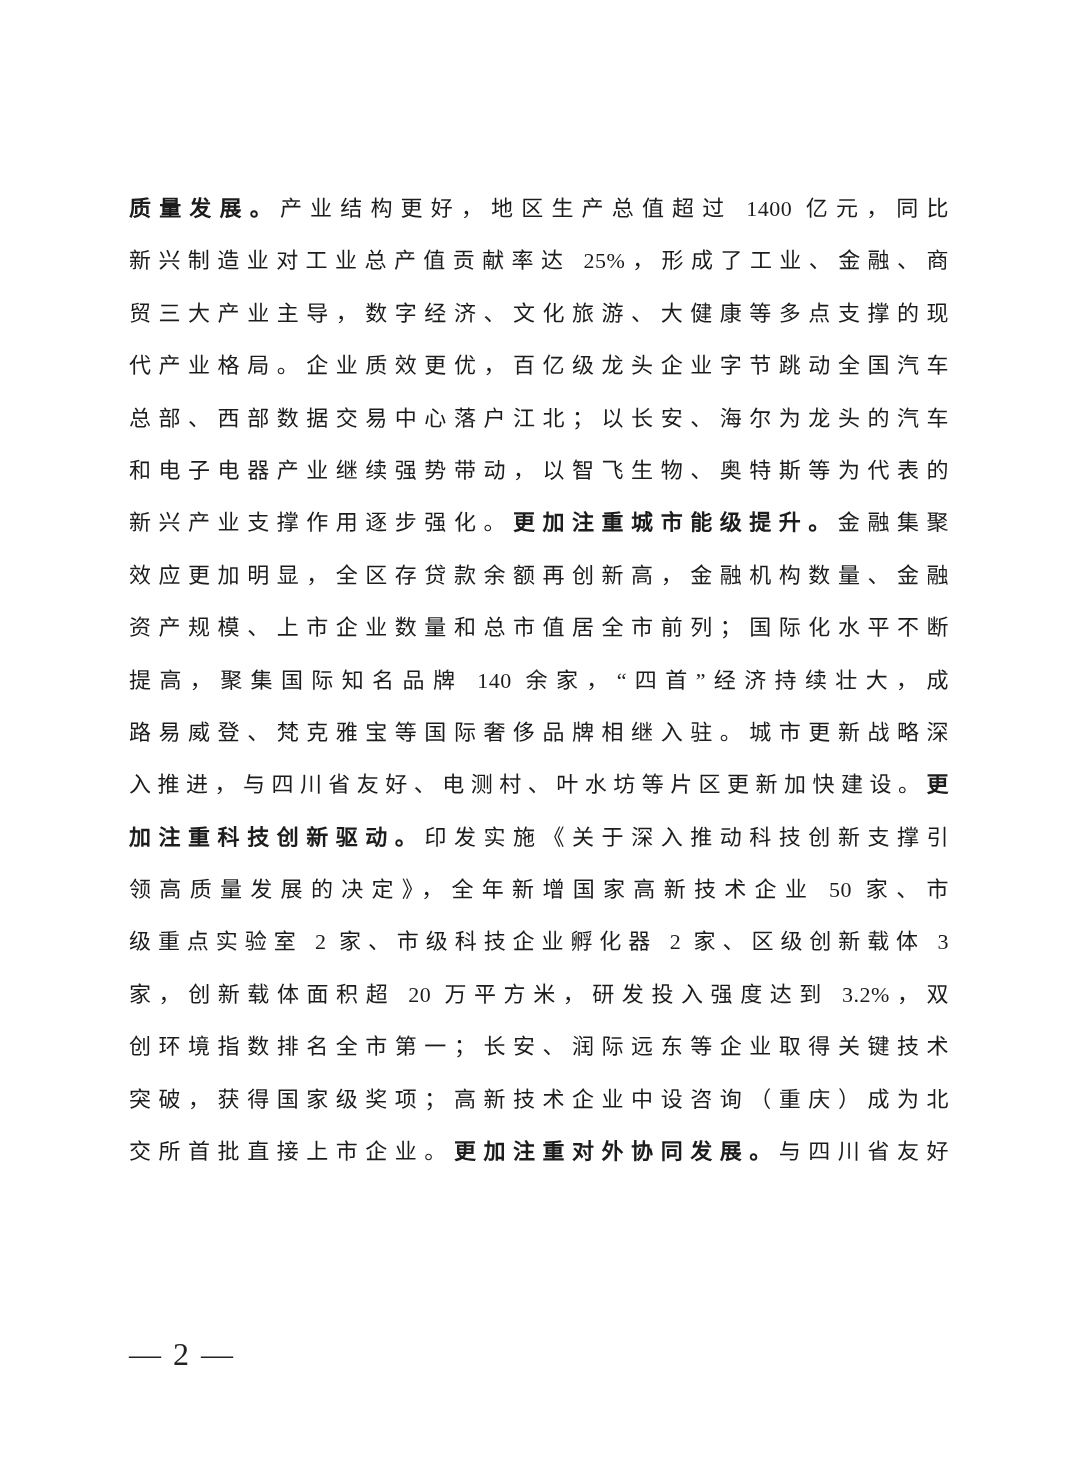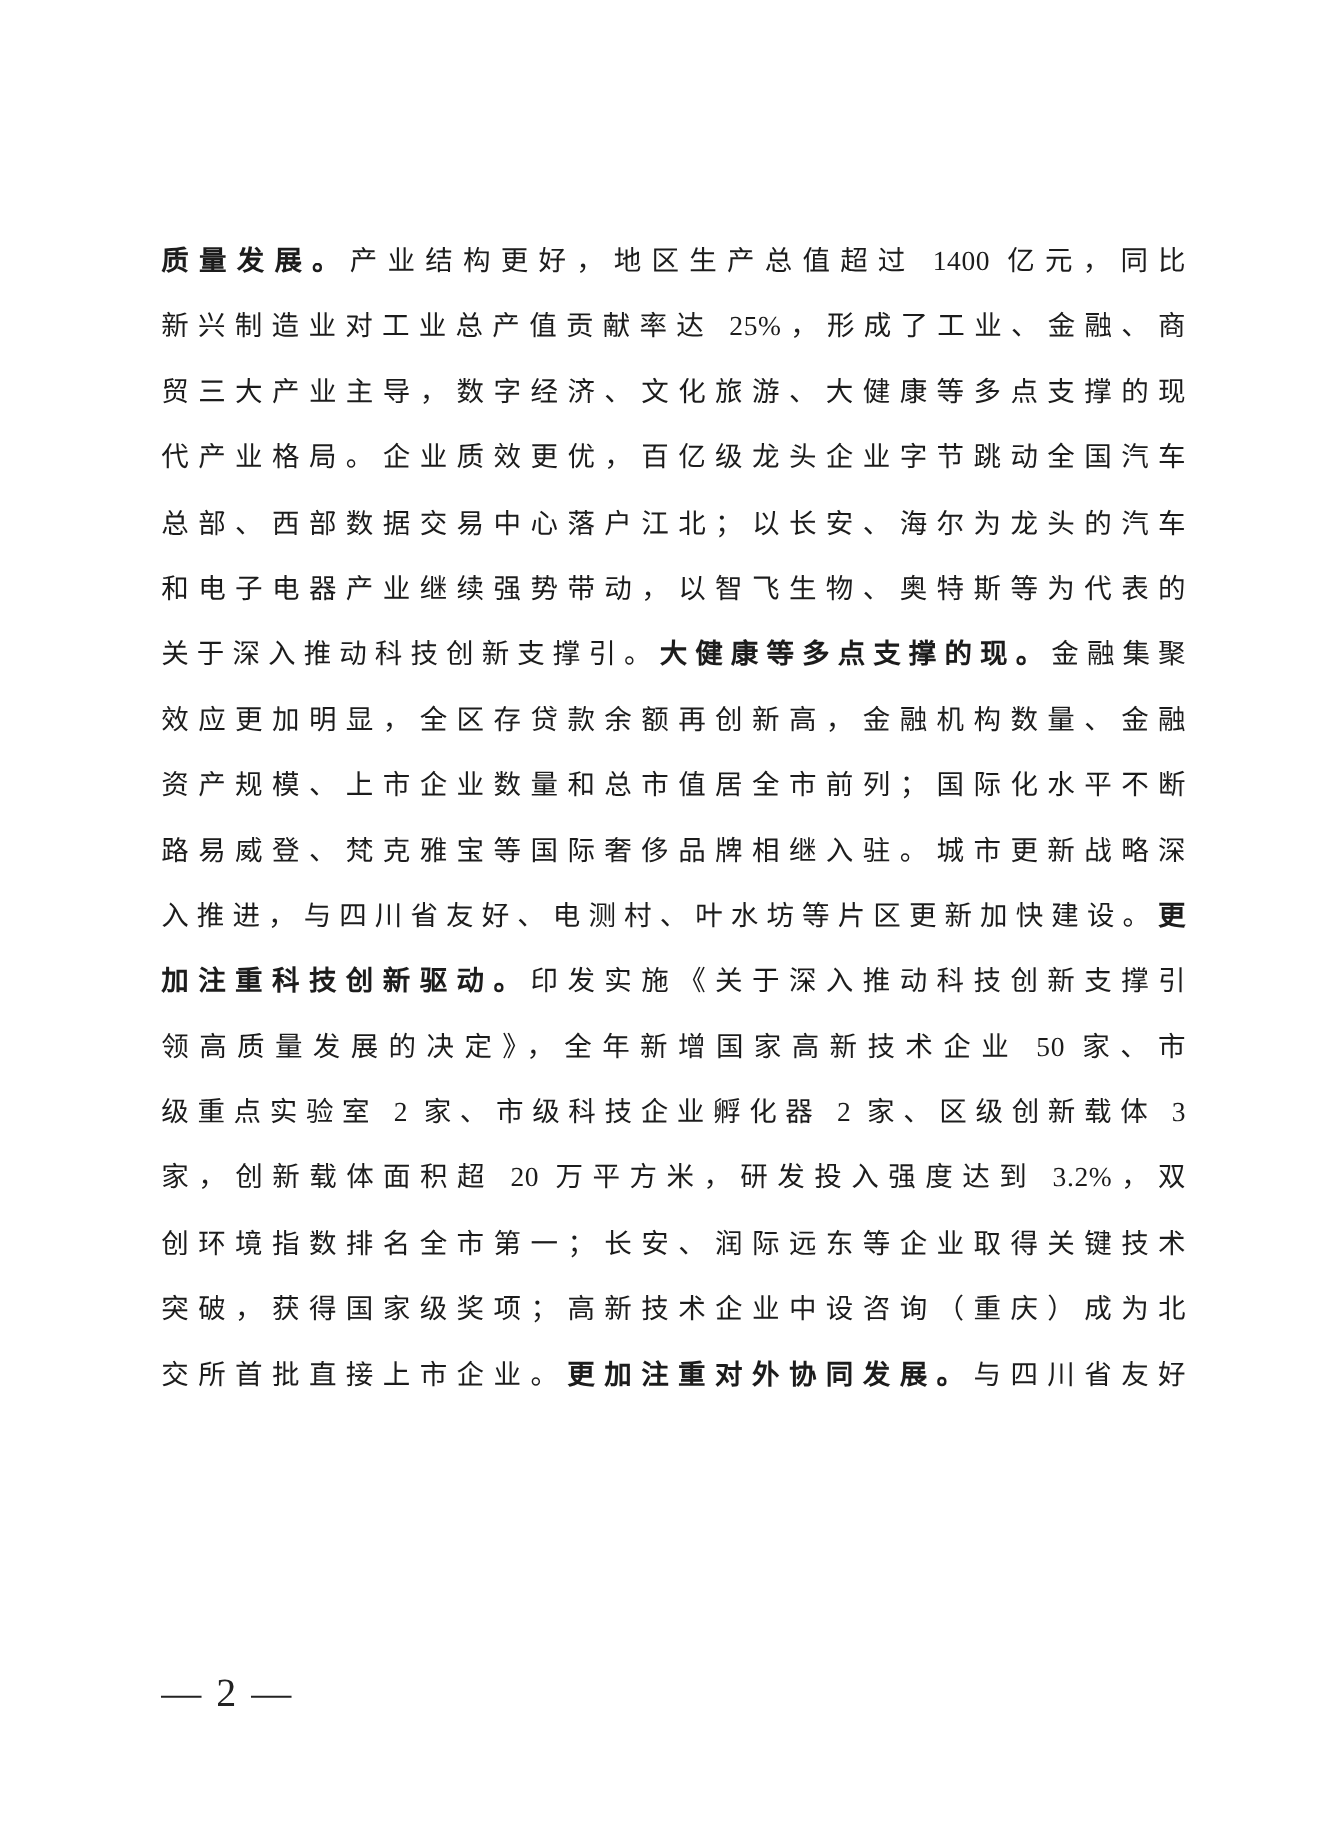--- a/index.html
+++ b/index.html
@@ -52,23 +52,24 @@
 <body>
 
 <div class="page">
   <div class="text-block" id="text-block">
       <div class="text-line"><span class="bold">质量发展。</span><span>产业结构更好，地区生产总值超过 1400 亿元，同比</span></div>
       <div class="text-line"><span>新兴制造业对工业总产值贡献率达 25%，形成了工业、金融、商</span></div>
       <div class="text-line"><span>贸三大产业主导，数字经济、文化旅游、大健康等多点支撑的现</span></div>
       <div class="text-line"><span>代产业格局。企业质效更优，百亿级龙头企业字节跳动全国汽车</span></div>
       <div class="text-line"><span>总部、西部数据交易中心落户江北；以长安、海尔为龙头的汽车</span></div>
       <div class="text-line"><span>和电子电器产业继续强势带动，以智飞生物、奥特斯等为代表的</span></div>
-      <div class="text-line"><span>关于深入推动科技创新支撑引。</span><span class="bold">大健康等多点支撑的现。</span><span>金融集聚</span></div>
+      <div class="text-line"><span>新兴产业支撑作用逐步强化。</span><span class="bold">更加注重城市能级提升。</span><span>金融集聚</span></div>
       <div class="text-line"><span>效应更加明显，全区存贷款余额再创新高，金融机构数量、金融</span></div>
       <div class="text-line"><span>资产规模、上市企业数量和总市值居全市前列；国际化水平不断</span></div>
+      <div class="text-line"><span>提高，聚集国际知名品牌 140 余家，“四首”经济持续壮大，成</span></div>
       <div class="text-line"><span>路易威登、梵克雅宝等国际奢侈品牌相继入驻。城市更新战略深</span></div>
       <div class="text-line"><span>入推进，与四川省友好、电测村、叶水坊等片区更新加快建设。</span><span class="bold">更</span></div>
       <div class="text-line"><span class="bold">加注重科技创新驱动。</span><span>印发实施《关于深入推动科技创新支撑引</span></div>
       <div class="text-line"><span>领高质量发展的决定》，全年新增国家高新技术企业 50 家、市</span></div>
       <div class="text-line"><span>级重点实验室 2 家、市级科技企业孵化器 2 家、区级创新载体 3</span></div>
       <div class="text-line"><span>家，创新载体面积超 20 万平方米，研发投入强度达到 3.2%，双</span></div>
       <div class="text-line"><span>创环境指数排名全市第一；长安、润际远东等企业取得关键技术</span></div>
       <div class="text-line"><span>突破，获得国家级奖项；高新技术企业中设咨询（重庆）成为北</span></div>
       <div class="text-line"><span>交所首批直接上市企业。</span><span class="bold">更加注重对外协同发展。</span><span>与四川省友好</span></div>
     </div>

